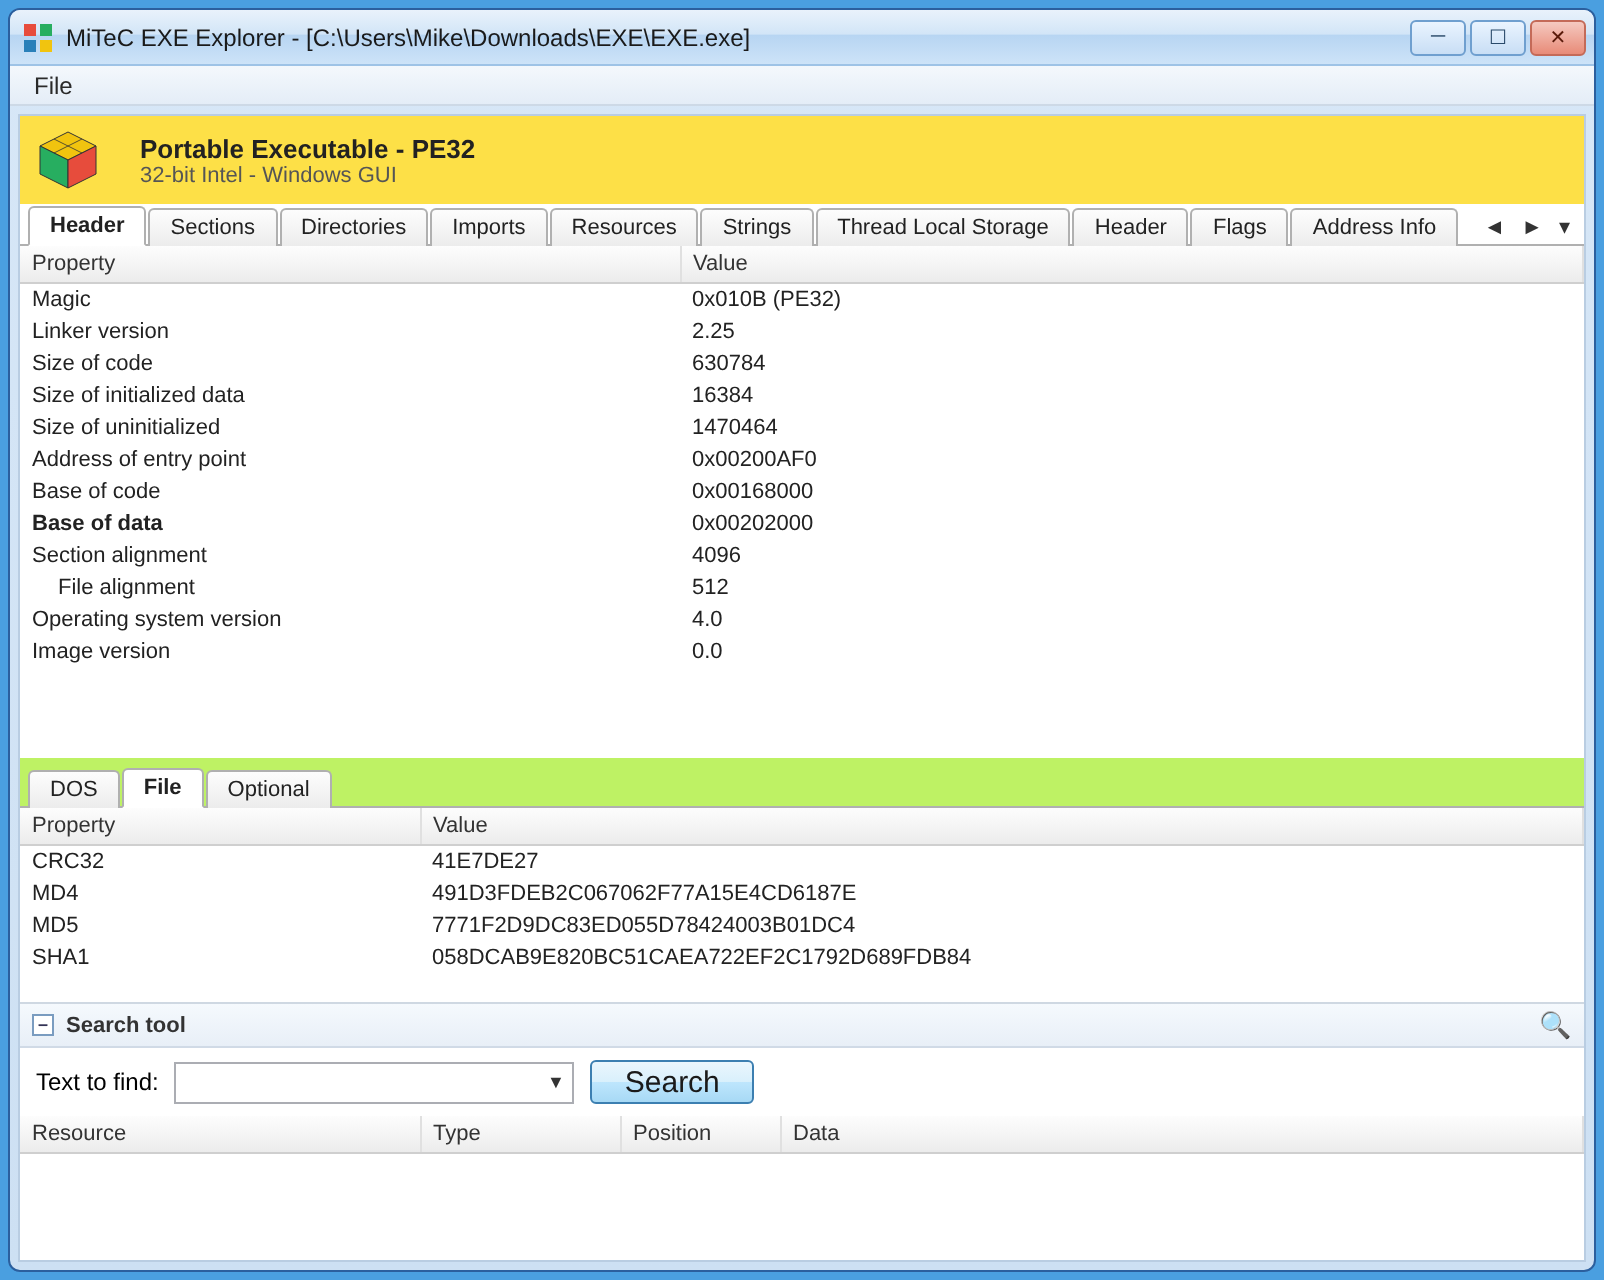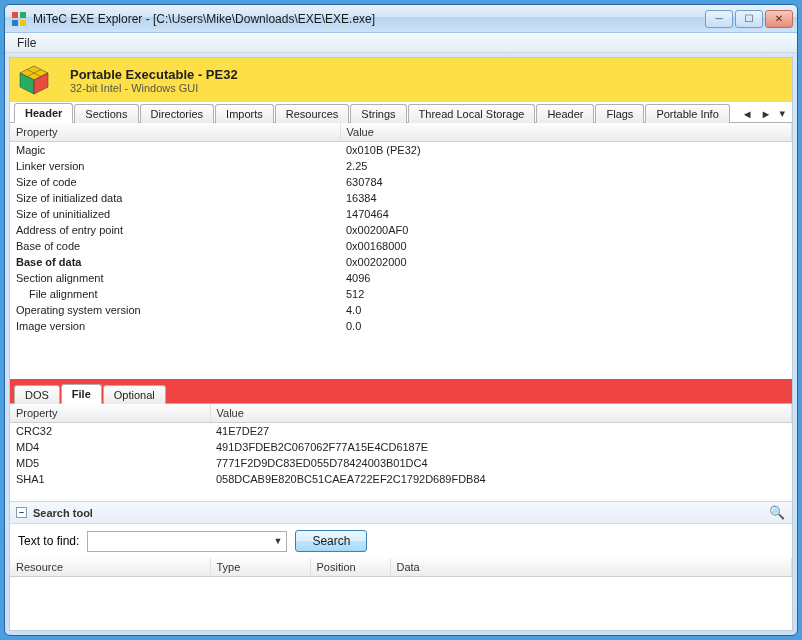--- a/index.html
+++ b/index.html
@@ -123,21 +123,21 @@
     padding: 3px 6px;
     font-size: 11px;
     color: #333;
   }
   td { padding: 2px 6px; font-size: 11px; color: #222; border: none; white-space: nowrap; }
   .subtabs-row {
     display: flex;
     align-items: flex-end;
     border-bottom: 1px solid #b0b0b0;
     padding: 4px 4px 0 4px;
-    background: #ef4444;
+    background: #bef264;
   }
   .lower-grid table { width: 100%; }
   .search-panel {
     border-top: 1px solid #cfd8e2;
     background: #fff;
   }
   .search-head {
     display: flex;
     align-items: center;
     background: linear-gradient(to bottom, #f5f9fd, #e8eff7);
@@ -167,21 +167,21 @@
     padding: 0 4px 0 4px;
     font-size: 11px;
   }
   .combo .arrow { font-size: 9px; color: #333; }
   .btn {
     height: 22px;
     padding: 0 16px;
     border: 1px solid #3c7fb1;
     border-radius: 3px;
     background: linear-gradient(to bottom, #eaf6fd 0%, #d9f0fc 49%, #bee6fd 50%, #a7d9f5 100%);
-    font-size: 12px;
+    font-size: 15px;
     color: #1a1a1a;
     cursor: pointer;
   }
   .results-grid th { padding: 3px 6px; }
   .results-body { height: 26px; }
   .lower-grid .body { height: 78px; overflow:hidden;}
   ::-webkit-scrollbar { width: 17px; }
   ::-webkit-scrollbar-track { background: #f0f0f0; border-left:1px solid #dcdcdc;}
   ::-webkit-scrollbar-thumb { background: linear-gradient(to right,#e4eef8,#c5d9ee); border:1px solid #9db9d6; border-radius:2px;}
   ::-webkit-scrollbar-button { background:#eee; height:17px; border:1px solid #ccc;}
@@ -229,21 +229,21 @@
     <div class="tabs-row" id="main-tabs">
       <div class="tab active">Header</div>
         <div class="tab">Sections</div>
         <div class="tab">Directories</div>
         <div class="tab">Imports</div>
         <div class="tab">Resources</div>
         <div class="tab">Strings</div>
         <div class="tab">Thread Local Storage</div>
         <div class="tab">Header</div>
         <div class="tab">Flags</div>
-        <div class="tab">Portable Info</div>
+        <div class="tab">Address Info</div>
         <div class="tabs-right">
         <span>◄</span>
         <span>►</span>
         <span>▾</span>
       </div>
     </div>
 
     <div class="grid">
       <div class="grid-scroll">
         <table>

